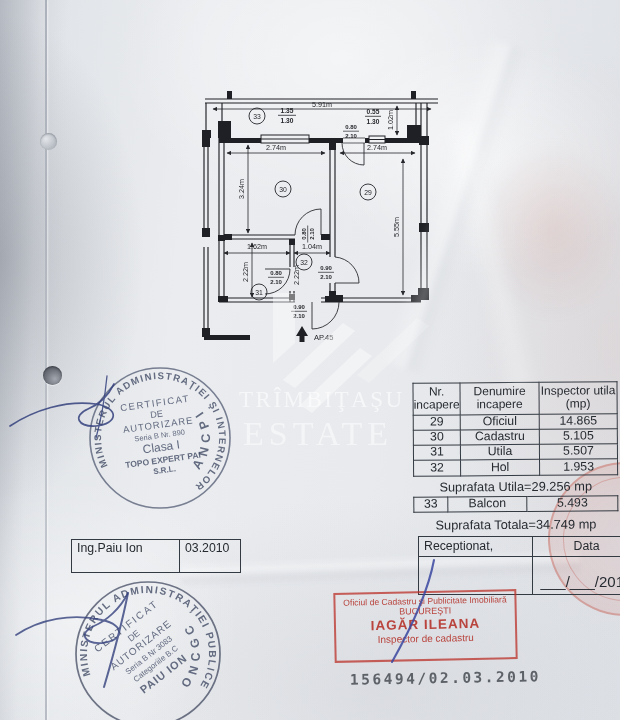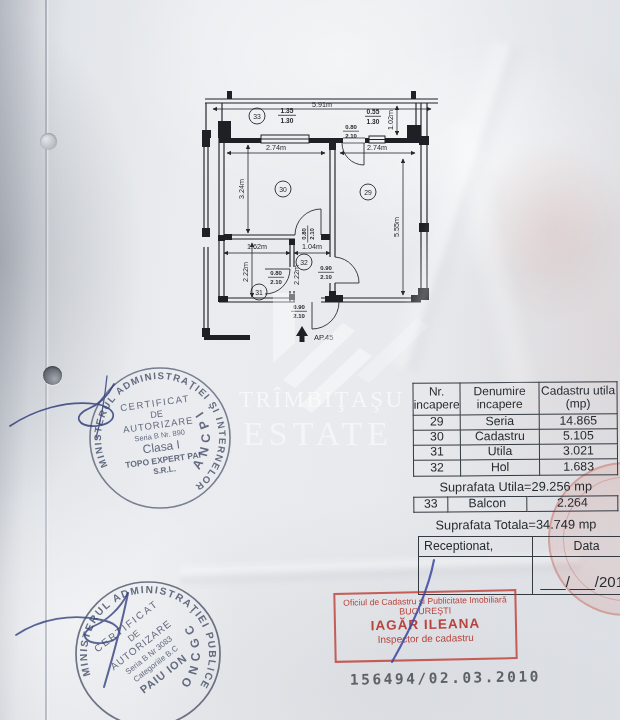--- a/index.html
+++ b/index.html
@@ -322,69 +322,73 @@
   <table class="doc-table">
     <colgroup>
         <col style="width:34px">
         <col style="width:79px">
         <col>
       </colgroup>
     <tbody>
         <tr class="hdr">
       <th><span>Nr.</span><br><span>incapere</span></th>
       <th><span>Denumire</span><br><span>incapere</span></th>
-      <th><span>Cadastru utila</span><br><span>(mp)</span></th>
+      <th><span>Inspector utila</span><br><span>(mp)</span></th>
     </tr>
     <tr class="r">
       <td>29</td>
-      <td>Seria</td>
+      <td>Oficiul</td>
       <td>14.865</td>
     </tr>
     <tr class="r">
       <td>30</td>
       <td>Cadastru</td>
       <td>5.105</td>
     </tr>
     <tr class="r">
       <td>31</td>
       <td>Utila</td>
-      <td>3.021</td>
+      <td>5.507</td>
     </tr>
     <tr class="r">
       <td>32</td>
       <td>Hol</td>
-      <td>1.683</td>
+      <td>1.953</td>
     </tr>
   </tbody>
     </table>
   <div class="midline">Suprafata Utila=29.256 mp</div>
   <table class="doc-table">
     <colgroup>
         <col style="width:34px">
         <col style="width:79px">
         <col>
       </colgroup>
     <tbody>
         <tr class="r">
       <td>33</td>
       <td>Balcon</td>
-      <td>2.264</td>
+      <td>5.493</td>
     </tr>
   </tbody>
     </table>
   <div class="midline" style="margin-top:5px">Suprafata Totala=34.749 mp</div>
 </div>
 
 <div id="exec-wrap" class="abs">
   <table class="doc-table">
     <colgroup>
         <col style="width:108px">
         <col>
       </colgroup>
     <tbody>
+    <tr class="body">
+      <td>Ing.Paiu Ion</td>
+      <td>03.2010</td>
+    </tr>
   </tbody>
     </table>
 </div>
 
 <div id="recv-wrap" class="abs">
   <table class="doc-table">
     <colgroup>
         <col style="width:114px">
         <col>
       </colgroup>

